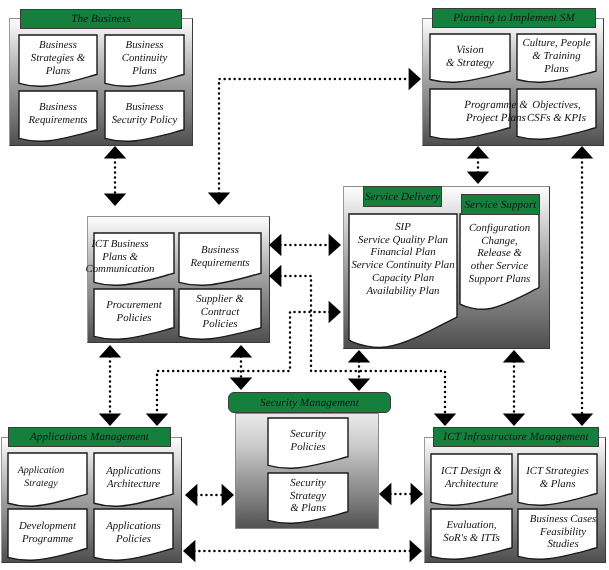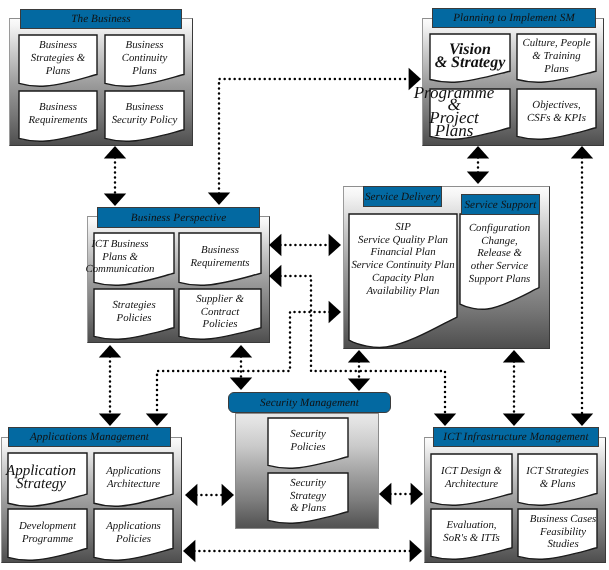--- a/index.html
+++ b/index.html
@@ -15,21 +15,21 @@
             background:linear-gradient(to bottom,
                #fbfbfb 0%, #f5f5f5 5%, #cbcbcb 26%,
                #9b9b9b 52%, #777777 76%, #555555 96%, #4e4e4e 100%);}
   .grp-body.vsoft{border-color:#8a8a8a;
             background:linear-gradient(to bottom,
                #e8e8e8 0%, #e1e1e1 8%, #cacaca 28%,
                #a2a2a2 52%, #7d7d7d 76%, #585858 96%, #525252 100%);}
 
   
   .grp-title{position:absolute;box-sizing:border-box;transform:translateZ(0);
-             border:1.2px solid #3b3b3b;background:#0369a1;
+             border:1.2px solid #3b3b3b;background:#15803d;
              display:flex;align-items:center;justify-content:center;
              font-style:italic;white-space:nowrap;z-index:6;
              color:#111;letter-spacing:0.1px;}
 
   
   .doc-label{position:absolute;box-sizing:border-box;display:flex;transform:translateZ(0);
              align-items:center;justify-content:center;text-align:center;
              font-style:italic;color:#111;z-index:5;white-space:pre-line;}
   .doc-label.top{align-items:flex-start;}
 
@@ -123,55 +123,54 @@
 Strategies &amp;
 Plans</div>
     <div class="doc-label" style="top: 36px; height: 45px; left: 105px; width: 79px; font-size: 10.8px; line-height: 12.7px;">Business
 Continuity
 Plans</div>
     <div class="doc-label" style="top: 92px; height: 44px; left: 19px; width: 78px; font-size: 10.8px; line-height: 12.7px;">Business
 Requirements</div>
     <div class="doc-label" style="top: 92px; height: 44px; left: 105px; width: 79px; font-size: 10.8px; line-height: 12.7px;">Business
 Security Policy</div>
     <div class="grp-title" style="left: 432px; top: 8px; width: 164px; height: 20px; font-size: 11.1px; text-align: center;">Planning to Implement SM</div>
-    <div class="doc-label" style="top: 35px; height: 43px; left: 430px; width: 80px; font-size: 16px; line-height: 12.7px; font-weight: bold;">Vision
+    <div class="doc-label" style="top: 35px; height: 43px; left: 430px; width: 80px; font-size: 11px; line-height: 12.7px;">Vision
 &amp; Strategy</div>
     <div class="doc-label" style="top: 35px; height: 43px; left: 517px; width: 79px; font-size: 10.8px; line-height: 12.7px;">Culture, People
 &amp; Training
 Plans</div>
-    <div class="doc-label" style="top: 90px; height: 44px; left: 414px; width: 80px; font-size: 17px; line-height: 12.7px;">Programme &amp;
+    <div class="doc-label" style="top: 90px; height: 44px; left: 456px; width: 80px; font-size: 11px; line-height: 12.7px;">Programme &amp;
 Project Plans</div>
     <div class="doc-label" style="top: 90px; height: 44px; left: 517px; width: 79px; font-size: 10.8px; line-height: 12.7px;">Objectives,
 CSFs &amp; KPIs</div>
-    <div class="grp-title" style="left: 97px; top: 207px; width: 163px; height: 21px; font-size: 11.1px;">Business Perspective</div>
     <div class="doc-label" style="top: 234px; height: 46px; left: 80px; width: 80px; font-size: 10.8px; line-height: 12.7px;">ICT Business
 Plans &amp;
 Communication</div>
     <div class="doc-label" style="top: 234px; height: 46px; left: 179px; width: 82px; font-size: 10.8px; line-height: 12.7px;">Business
 Requirements</div>
-    <div class="doc-label" style="top: 290px; height: 44px; left: 94px; width: 80px; font-size: 10.8px; line-height: 12.7px;">Strategies
+    <div class="doc-label" style="top: 290px; height: 44px; left: 94px; width: 80px; font-size: 10.8px; line-height: 12.7px;">Procurement
 Policies</div>
     <div class="doc-label" style="top: 290px; height: 44px; left: 179px; width: 82px; font-size: 10.8px; line-height: 12.7px;">Supplier &amp;
 Contract
 Policies</div>
     <div class="grp-title" style="left: 363px; top: 186px; width: 79px; height: 21px; font-size: 11.1px;">Service Delivery</div>
     <div class="grp-title" style="left: 461px; top: 194px; width: 79px; height: 21px; font-size: 11.1px;">Service Support</div>
     <div class="doc-label top" style="top: 221px; height: 133px; left: 349px; width: 108px; font-size: 10.8px; line-height: 12.7px;">SIP
 Service Quality Plan
 Financial Plan
 Service Continuity Plan
 Capacity Plan
 Availability Plan</div>
     <div class="doc-label top" style="top: 222px; height: 95px; left: 460px; width: 79px; font-size: 10.8px; line-height: 12.7px;">Configuration
 Change,
 Release &amp;
 other Service
 Support Plans</div>
     <div class="grp-title" style="left: 8px; top: 427px; width: 163px; height: 20px; font-size: 11.1px;">Applications Management</div>
-    <div class="doc-label" style="top: 454px; height: 47px; left: 8px; width: 66px; font-size: 15px; line-height: 12.7px;">Application
+    <div class="doc-label" style="top: 454px; height: 47px; left: 8px; width: 66px; font-size: 10px; line-height: 12.7px;">Application
 Strategy</div>
     <div class="doc-label" style="top: 454px; height: 47px; left: 94px; width: 79px; font-size: 10.8px; line-height: 12.7px;">Applications
 Architecture</div>
     <div class="doc-label" style="top: 510px; height: 45px; left: 8px; width: 79px; font-size: 10.8px; line-height: 12.7px;">Development
 Programme</div>
     <div class="doc-label" style="top: 510px; height: 45px; left: 94px; width: 79px; font-size: 10.8px; line-height: 12.7px;">Applications
 Policies</div>
     <div class="grp-title" style="left: 228px; top: 392px; width: 163px; height: 21px; font-size: 11.1px; border-radius: 6px;">Security Management</div>
     <div class="doc-label" style="top: 419px; height: 44px; left: 268px; width: 80px; font-size: 10.8px; line-height: 12.7px;">Security
 Policies</div>

